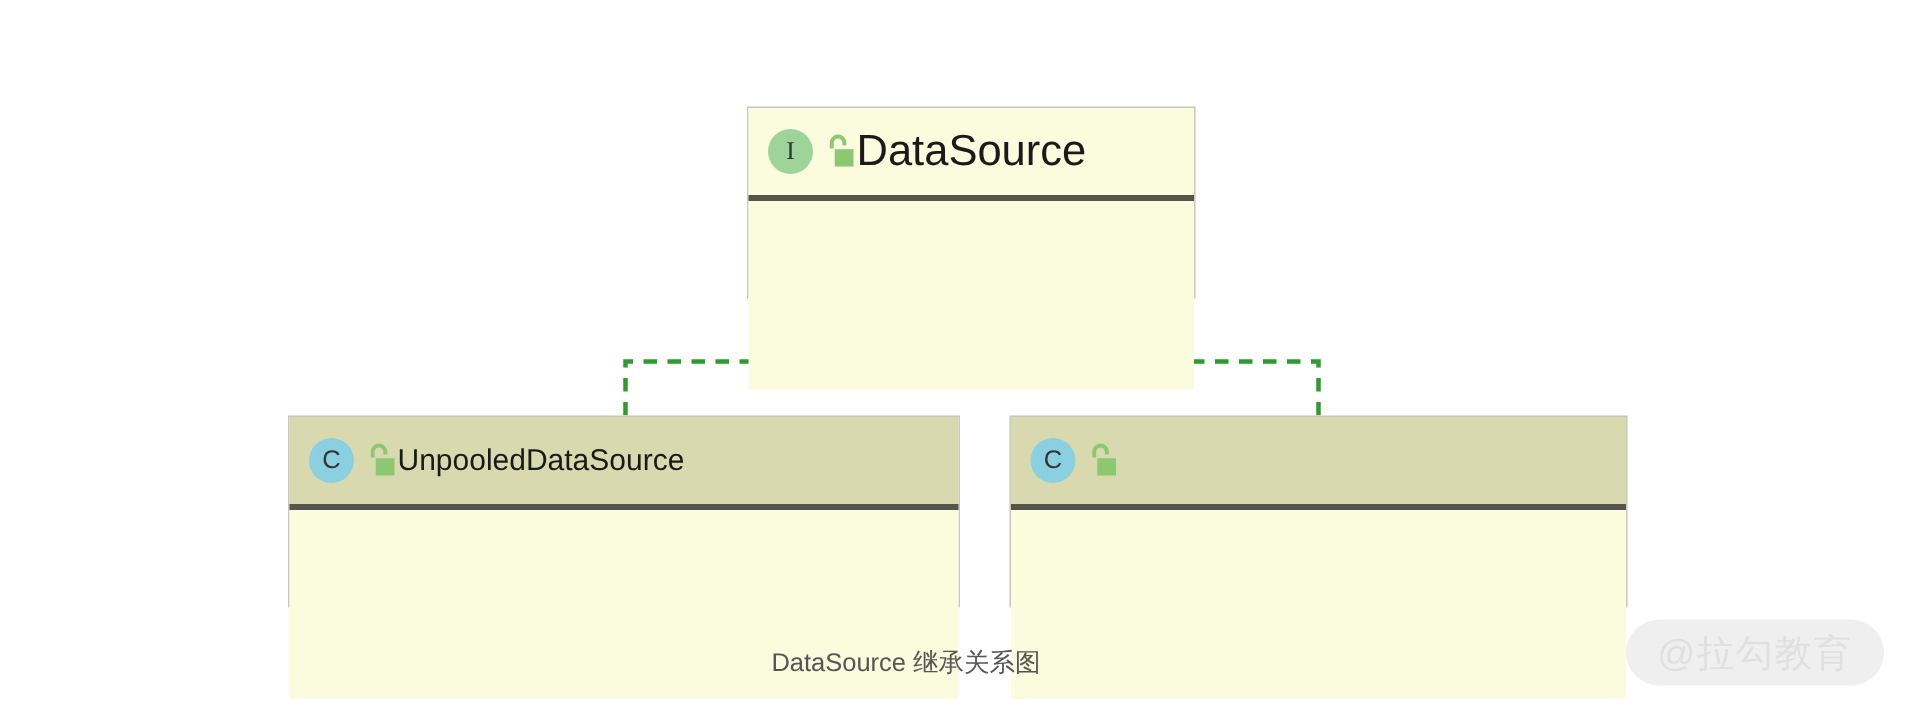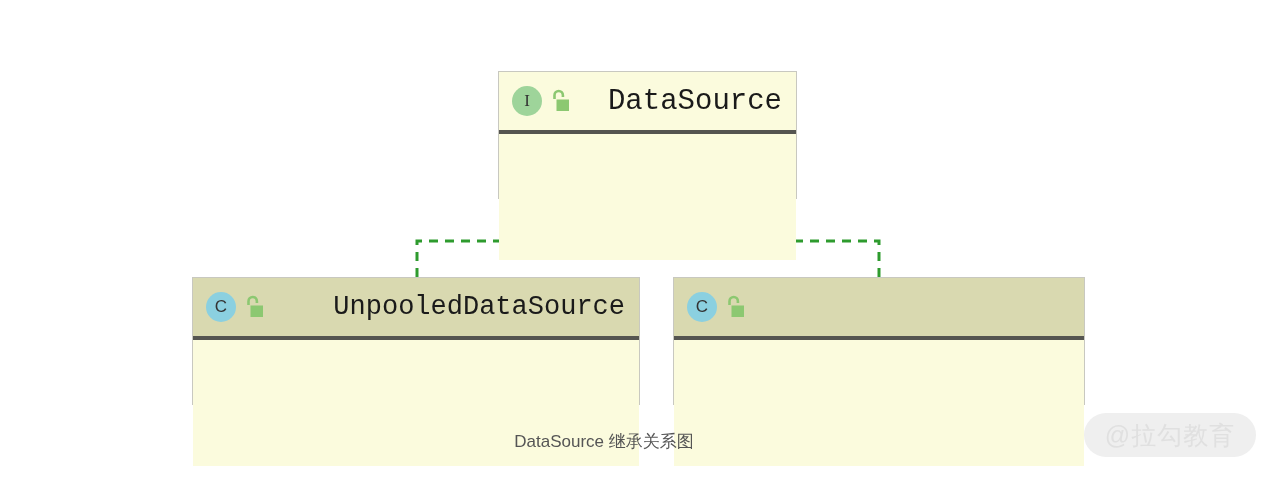--- a/index.html
+++ b/index.html
@@ -70,28 +70,28 @@
   .lock-icon {
     flex: 0 0 auto;
     width: 22px;
     height: 24px;
     margin-left: 7px;
     position: relative;
   }
 
   .uml-title {
     flex: 1 1 auto;
-    text-align: right;
-    font-family: Liberation Mono, monospace;
+    text-align: left;
+    font-family: Liberation Sans, sans-serif;
     color: #1a1a1a;
     white-space: nowrap;
     padding-right: 14px;
   }
   .title-lg { font-size: 29px; }
-  .title-md { font-size: 27px; }
+  .title-md { font-size: 20px; }
 
   
   #connectors {
     position: absolute;
     left: 0;
     top: 0;
     width: 1280px;
     height: 478px;
     pointer-events: none;
   }

